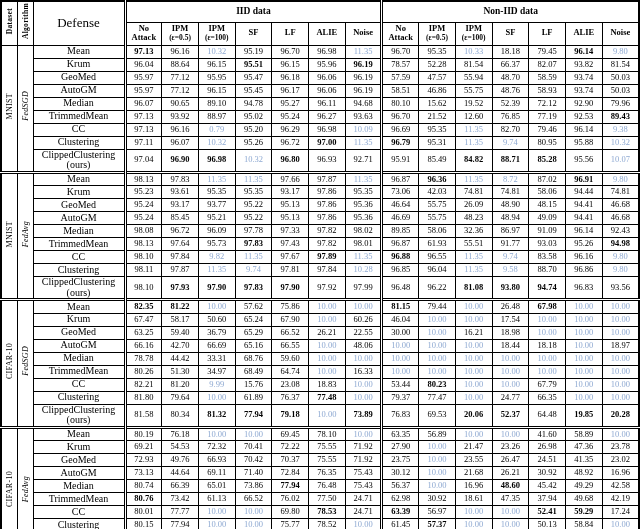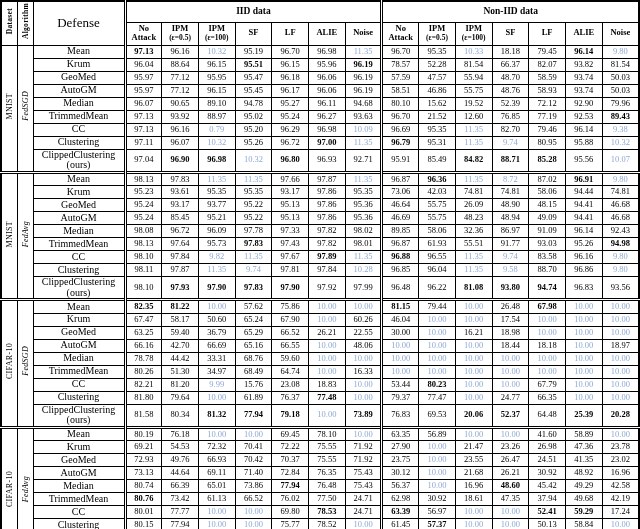--- a/index.html
+++ b/index.html
@@ -569,21 +569,21 @@
           <td class="num best">81.32</td>
           <td class="num best">77.94</td>
           <td class="num best">79.18</td>
           <td class="num low">10.00</td>
           <td class="num best">73.89</td>
           <td class="num dsep">76.83</td>
           <td class="num">69.53</td>
           <td class="num best">20.06</td>
           <td class="num best">52.37</td>
           <td class="num">64.48</td>
-          <td class="num best">25.39</td>
+          <td class="num best">19.85</td>
           <td class="num best">20.28</td>
         </tr>
         <tr class="block-top ">
           <td rowspan="9" class="rotcell"><span class="vert">CIFAR-10</span></td>
           <td rowspan="9" class="rotcell alg"><span class="vert">FedAvg</span></td>
           <td class="defense">Mean</td>
           <td class="num dsep">80.19</td>
           <td class="num">76.18</td>
           <td class="num low">10.00</td>
           <td class="num low">10.00</td>

